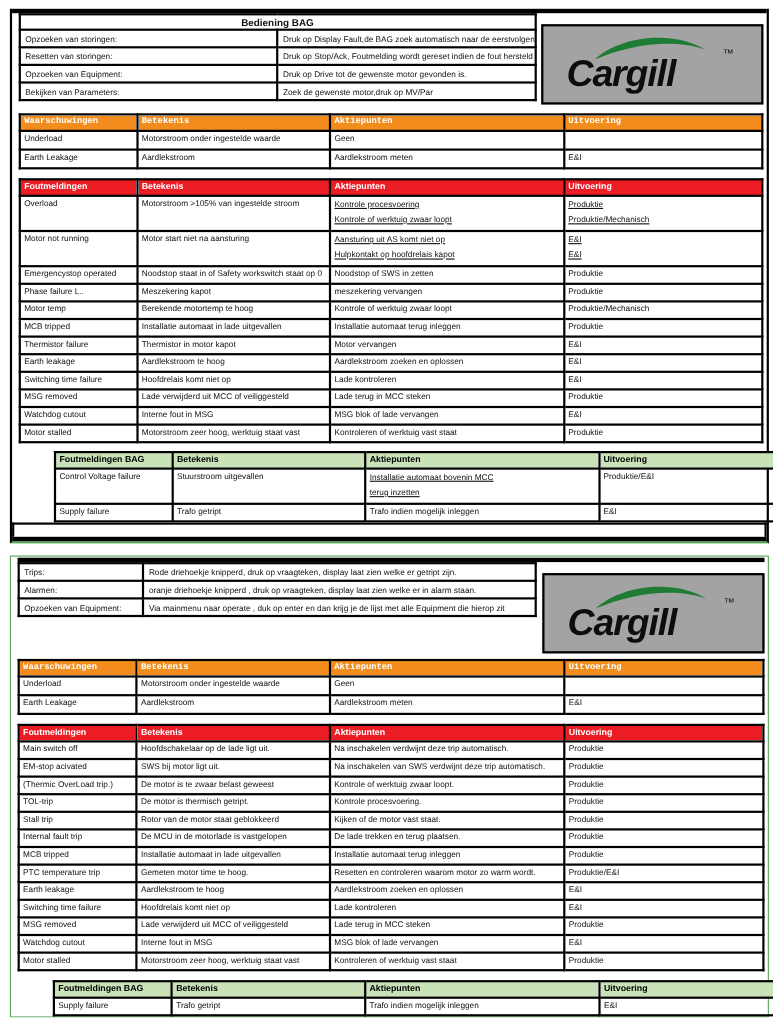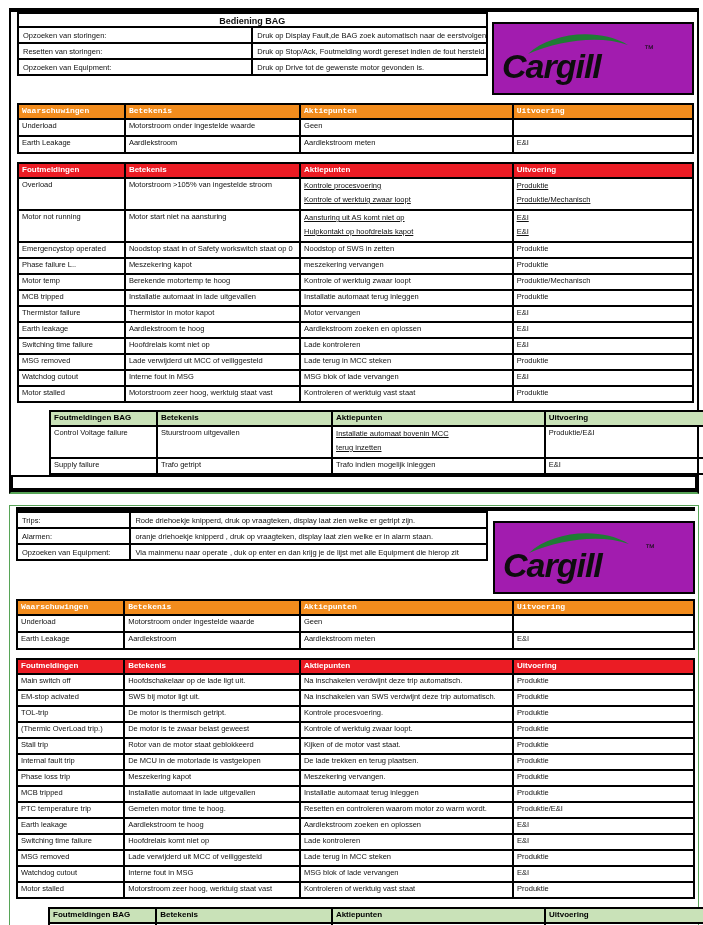--- a/index.html
+++ b/index.html
@@ -10,21 +10,21 @@
   .sheet-2{border:1px solid #57A457;}
   .top-bar{height:4px;background:#000;margin:0 -3px 0 -6px;}
   .sheet-2 .top-bar{margin:1px 0 0 0;}
   
   .header-area{position:relative;min-height:84px;margin-top:0;}
   .sheet-2 .header-area{min-height:72px;}
   .info-table{width:69.5%;border-collapse:collapse;table-layout:fixed;border:2px solid #000;border-top:none;}
   .info-table td{border:2px solid #000;font-size:7.5px;padding:1px 4px 0 4px;height:13px;white-space:nowrap;overflow:hidden;vertical-align:middle;color:#111;}
   .info-table td.title-cell{text-align:center;font-weight:bold;font-size:9px;height:11px;border-bottom:2px solid #000;margin-left:35px;}
   .info-table td.label{width:22%;}
-  .logo-box{position:absolute;top:10px;right:0;width:29.2%;height:69px;border:2px solid #000;background:#a21caf;display:flex;align-items:center;}
+  .logo-box{position:absolute;top:10px;right:0;width:29.2%;height:69px;border:2px solid #000;background:#a3a3a3;display:flex;align-items:center;justify-content:center;}
   
   .data-table{width:100%;border-collapse:collapse;table-layout:fixed;border:2px solid #000;}
   .data-table th,.data-table td{border:2px solid #000;font-size:7.5px;padding:1px 3px;text-align:left;vertical-align:top;white-space:nowrap;overflow:hidden;}
   .data-table th{font-weight:bold;height:11px;font-size:8px;}
   .data-table td{height:12px;color:#111;}
   .data-table th:nth-child(1),.data-table td:nth-child(1){width:15.4%;}
   .data-table th:nth-child(2),.data-table td:nth-child(2){width:26%;}
   .data-table th:nth-child(3),.data-table td:nth-child(3){width:31.8%;}
   .data-table th:nth-child(4),.data-table td:nth-child(4){width:26.8%;}
   .warn th{background:#F28C1D;color:#fff;font-family:Liberation Mono, monospace;}
@@ -60,20 +60,24 @@
               <td>Druk op Display Fault,de BAG zoek automatisch naar de eerstvolgende foutmelding.</td>
             </tr>
             <tr>
               <td class="label">Resetten van storingen:</td>
               <td>Druk op Stop/Ack, Foutmelding wordt gereset indien de fout hersteld is</td>
             </tr>
             <tr>
               <td class="label">Opzoeken van Equipment:</td>
               <td>Druk op Drive tot de gewenste motor gevonden is.</td>
             </tr>
+            <tr>
+              <td class="label">Bekijken van Parameters:</td>
+              <td>Zoek de gewenste motor,druk op MV/Par</td>
+            </tr>
           </tbody>
         </table>
       <div class="logo-box">
         <svg width="172" height="58" viewBox="0 0 172 58">
           <path d="M34,24 C56,3 104,-3 134,15 C106,5 66,10 34,24 Z" fill="#1F7C34"></path>
           <text x="8" y="48" font-family="Liberation Sans, sans-serif" font-size="34" font-weight="bold" font-style="italic" letter-spacing="-1" fill="#0d0d0d">Cargill</text>
           <text x="150" y="22" font-family="Liberation Sans, sans-serif" font-size="10" fill="#0d0d0d">™</text>
         </svg>
       </div>
     </div>
@@ -295,47 +299,41 @@
             <td>Na inschakelen verdwijnt deze trip automatisch.</td>
             <td>Produktie</td>
           </tr>
           <tr>
             <td>EM-stop acivated</td>
             <td>SWS bij motor ligt uit.</td>
             <td>Na inschakelen van SWS verdwijnt deze trip automatisch.</td>
             <td>Produktie</td>
           </tr>
           <tr>
+            <td>(Thermic OverLoad trip.)</td>
+            <td>De motor is te zwaar belast geweest</td>
+            <td>Kontrole of werktuig zwaar loopt.</td>
+            <td>Produktie</td>
+          </tr>
+          <tr>
             <td>TOL-trip</td>
             <td>De motor is thermisch getript.</td>
             <td>Kontrole procesvoering.</td>
             <td>Produktie</td>
           </tr>
           <tr>
-            <td>(Thermic OverLoad trip.)</td>
-            <td>De motor is te zwaar belast geweest</td>
-            <td>Kontrole of werktuig zwaar loopt.</td>
-            <td>Produktie</td>
-          </tr>
-          <tr>
             <td>Stall trip</td>
             <td>Rotor van de motor staat geblokkeerd</td>
             <td>Kijken of de motor vast staat.</td>
             <td>Produktie</td>
           </tr>
           <tr>
             <td>Internal fault trip</td>
             <td>De MCU in de motorlade is vastgelopen</td>
             <td>De lade trekken en terug plaatsen.</td>
-            <td>Produktie</td>
-          </tr>
-          <tr>
-            <td>Phase loss trip</td>
-            <td>Meszekering kapot</td>
-            <td>Meszekering vervangen.</td>
             <td>Produktie</td>
           </tr>
           <tr>
             <td>MCB tripped</td>
             <td>Installatie automaat in lade uitgevallen</td>
             <td>Installatie automaat terug inleggen</td>
             <td>Produktie</td>
           </tr>
           <tr>
             <td>PTC temperature trip</td>

